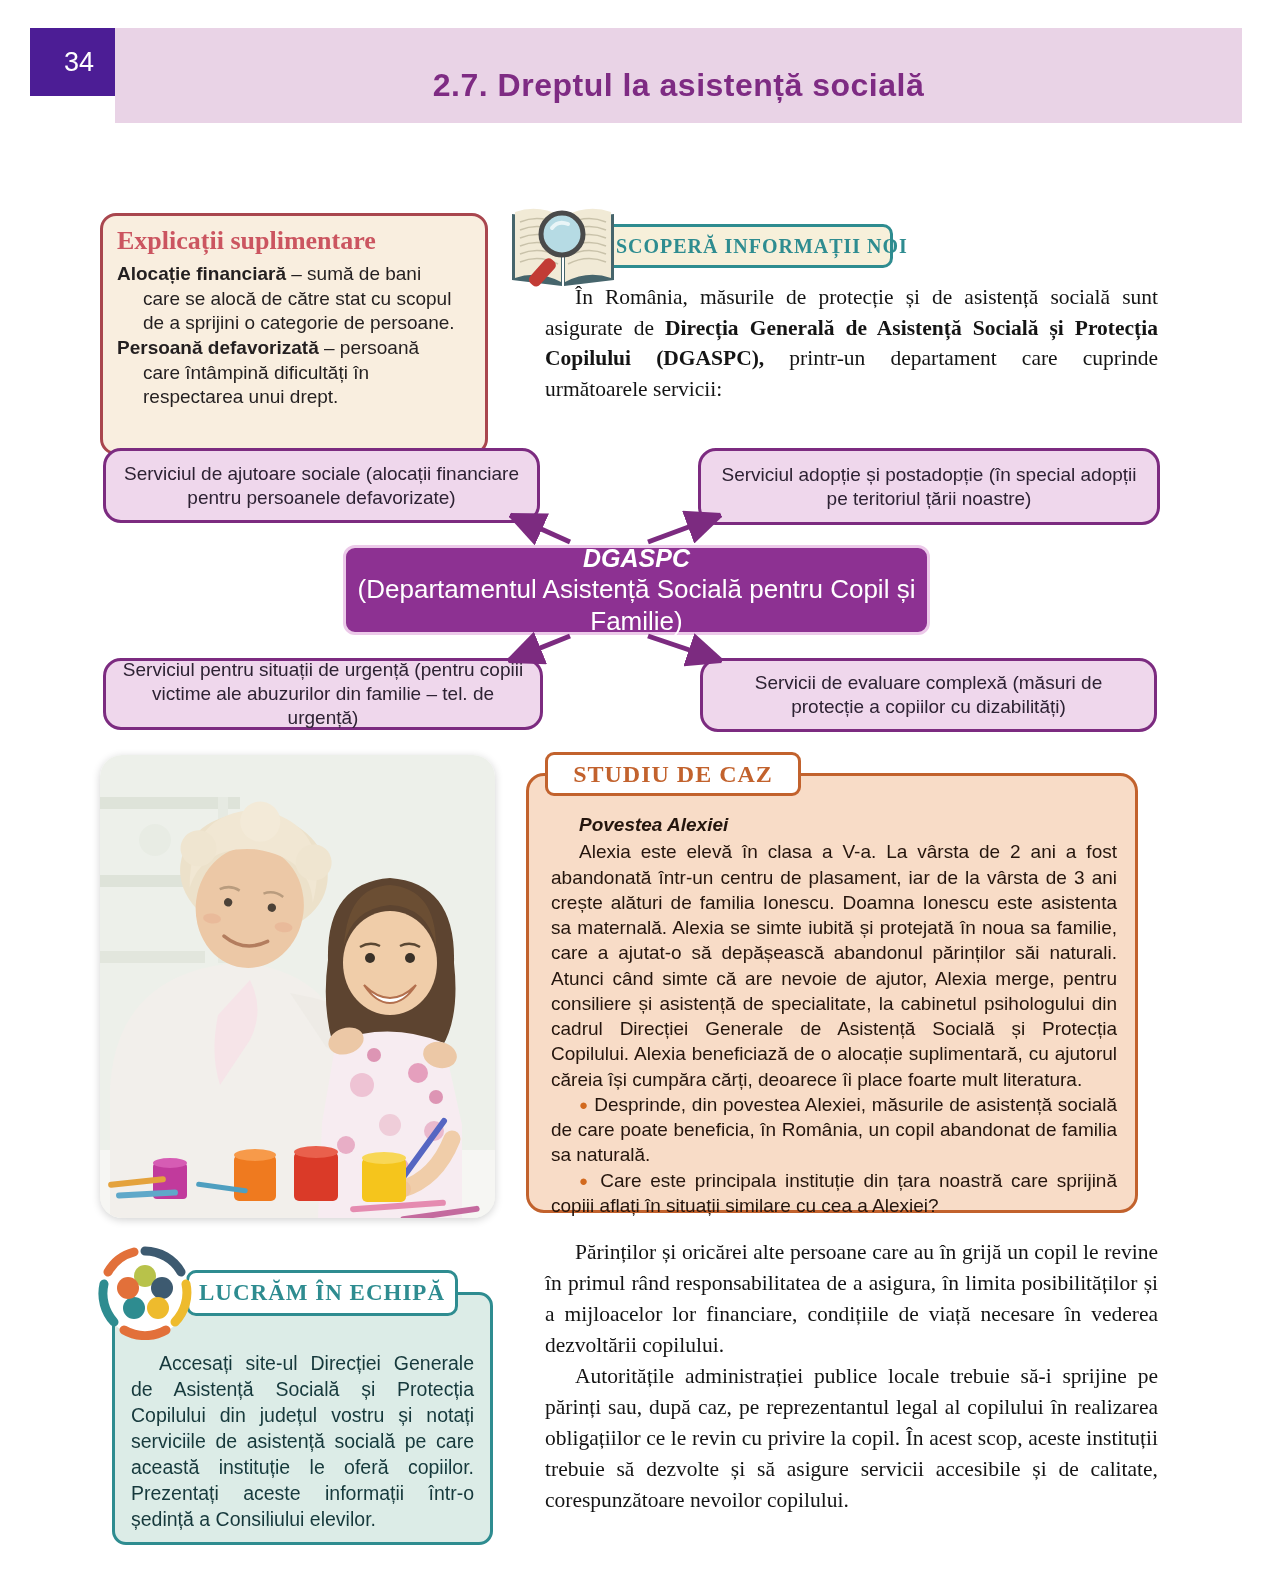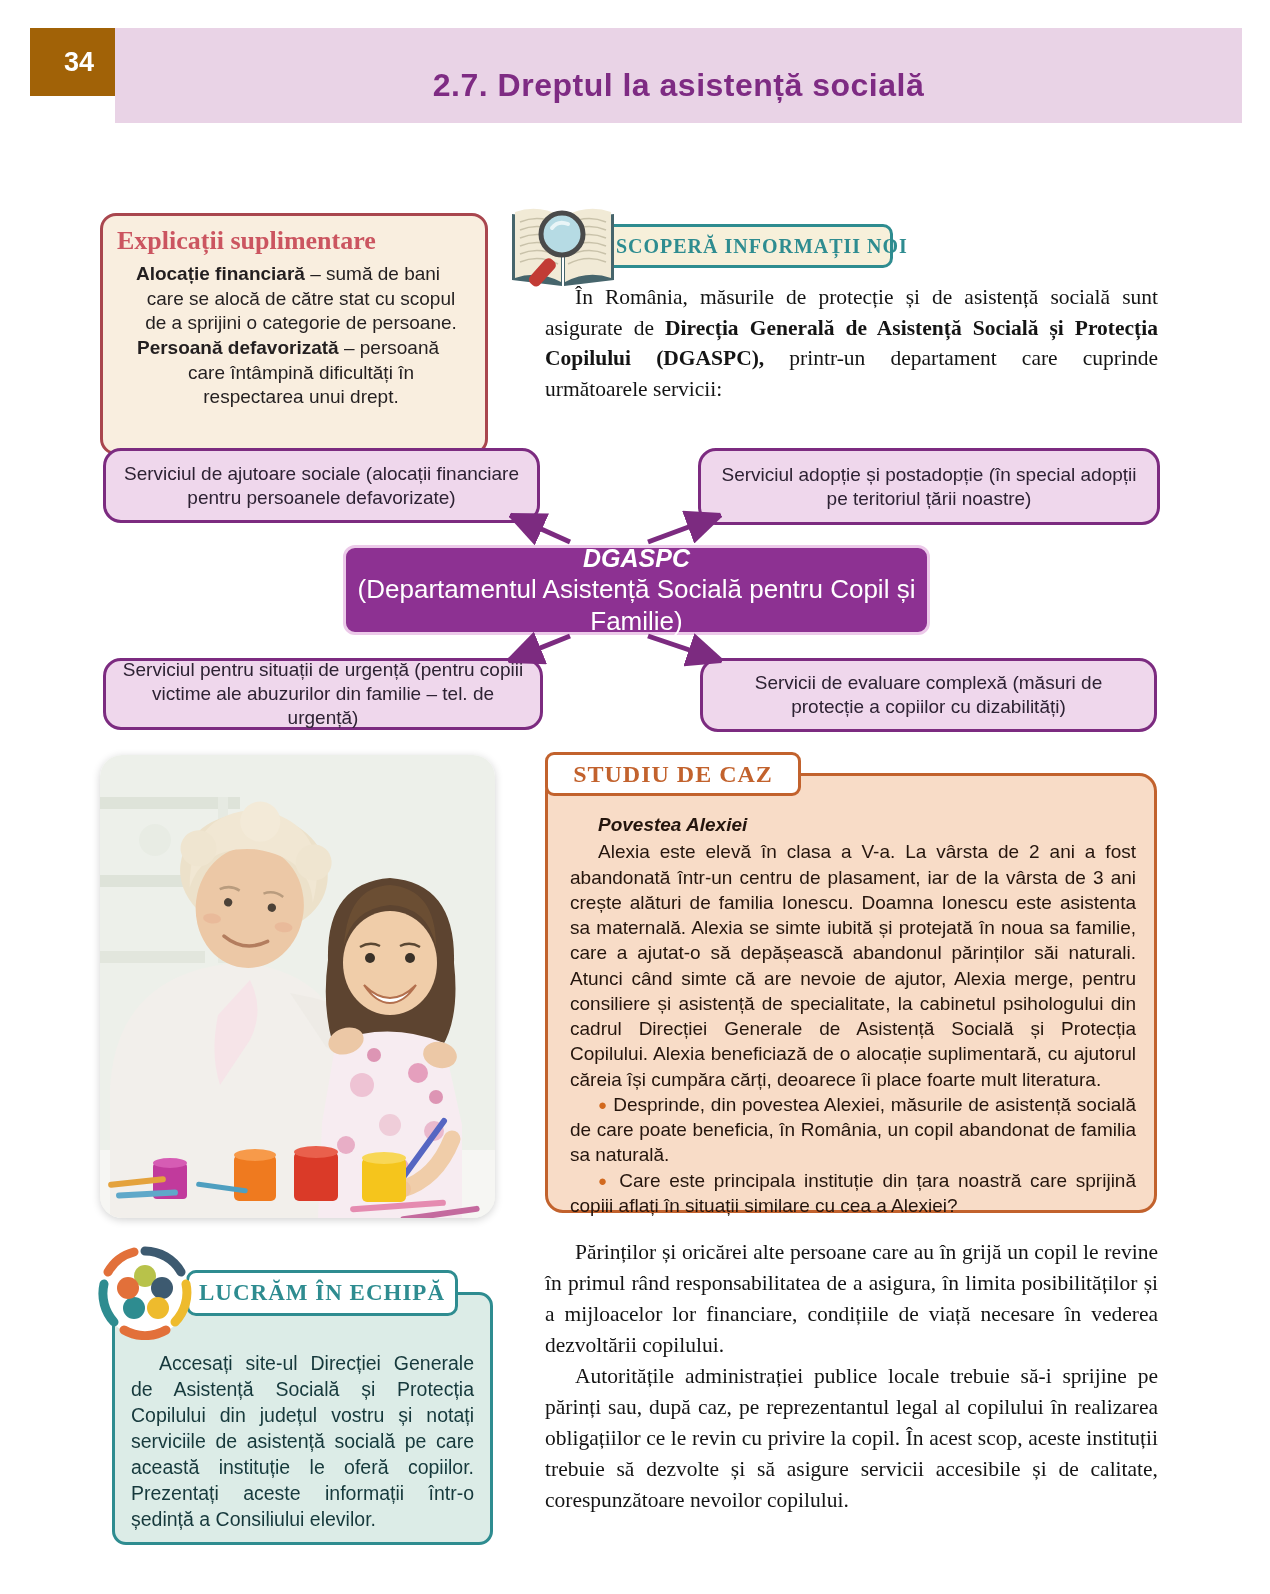--- a/index.html
+++ b/index.html
@@ -1,30 +1,30 @@
 <!DOCTYPE html>
 <html lang="ro"><head>
 <meta charset="utf-8">
 <style>
   html,body{margin:0;padding:0;background:#ffffff;}
   body{font-family:"Liberation Sans", sans-serif;}
   .page{position:relative;width:1270px;height:1594px;background:#ffffff;overflow:hidden;}
 
   
-  .page-num{position:absolute;left:30px;top:28px;width:98px;height:68px;background:#a16207;
-    color:#ffffff;font-weight:bold;font-size:27px;display:flex;align-items:center;justify-content:center;}
+  .page-num{position:absolute;left:30px;top:28px;width:98px;height:68px;background:#4c1d95;
+    color:#ffffff;font-weight:normal;font-size:27px;display:flex;align-items:center;justify-content:center;}
   .banner{position:absolute;left:115px;top:28px;width:1127px;height:95px;background:#e9d3e6;
     display:flex;align-items:center;justify-content:center;}
   .banner-title{color:#7e2b83;font-weight:bold;font-size:32px;transform:translateY(10px);letter-spacing:.5px;}
 
   
   .expl-box{position:absolute;left:100px;top:213px;width:388px;height:242px;background:#f9eedf;
     border:3px solid #a9464e;border-radius:16px;box-sizing:border-box;padding:8px 26px 8px 14px;}
   .expl-title{font-family:"Liberation Serif",serif;font-weight:bold;color:#cb5560;font-size:26px;margin:2px 0 6px 0;}
-  .def-item{font-size:19px;line-height:1.3;color:#231f20;padding-left:26px;text-indent:-26px;text-align:center;}
+  .def-item{font-size:19px;line-height:1.3;color:#231f20;padding-left:26px;text-indent:-26px;}
   .def-item b{font-weight:bold;}
 
   
   .disc-label{position:absolute;left:601px;top:224px;width:292px;height:44px;background:#f7f0da;
     border:3px solid #2e8c90;border-radius:10px;box-sizing:border-box;display:flex;align-items:center;justify-content:center;}
   .disc-label span{font-family:"Liberation Serif",serif;font-weight:bold;font-size:20px;color:#2e8c90;letter-spacing:1px;white-space:nowrap;}
   .book-icon{position:absolute;left:500px;top:198px;width:126px;height:96px;}
   .intro{position:absolute;left:545px;top:282px;width:613px;font-family:"Liberation Serif",serif;
     font-size:21.5px;line-height:1.42;color:#141414;text-align:justify;}
   .intro .ind{display:inline-block;width:30px;}
@@ -41,21 +41,21 @@
     border-radius:12px;box-sizing:border-box;display:flex;flex-direction:column;align-items:center;justify-content:center;text-align:center;color:#ffffff;}
   .dgaspc .t1{font-weight:bold;font-size:25px;line-height:1.2;font-style:italic;}
   .dgaspc .t2{font-size:26px;line-height:1.25;}
   .arrows{position:absolute;left:90px;top:430px;width:1080px;height:310px;pointer-events:none;}
 
   
   .photo{position:absolute;left:100px;top:755px;width:395px;height:463px;border-radius:22px;overflow:hidden;
     box-shadow:0 2px 8px rgba(0,0,0,.18);}
 
   
-  .case-box{position:absolute;left:545px;top:773px;width:612px;height:440px;background:#f8dcc7;border:3px solid #c2622d;
+  .case-box{position:absolute;left:526px;top:773px;width:612px;height:440px;background:#f8dcc7;border:3px solid #c2622d;
     border-radius:18px;box-sizing:border-box;padding:36px 18px 26px 22px;}
   .case-label{position:absolute;left:545px;top:752px;width:256px;height:44px;background:#ffffff;border:3px solid #c2622d;
     border-radius:9px;box-sizing:border-box;display:flex;align-items:center;justify-content:center;z-index:2;}
   .case-label span{font-family:"Liberation Serif",serif;font-weight:bold;font-size:24px;color:#c2622d;letter-spacing:1px;white-space:nowrap;}
   .case-text{font-size:19px;line-height:1.33;color:#24150d;text-align:justify;}
   .story-title{font-weight:bold;font-style:italic;text-indent:28px;margin:0 0 2px 0;}
   .case-par{margin:0;text-indent:28px;}
   .case-bullet{margin:0;text-indent:28px;}
   .case-bullet .dot{color:#d2691e;font-size:15px;vertical-align:1px;}
 

